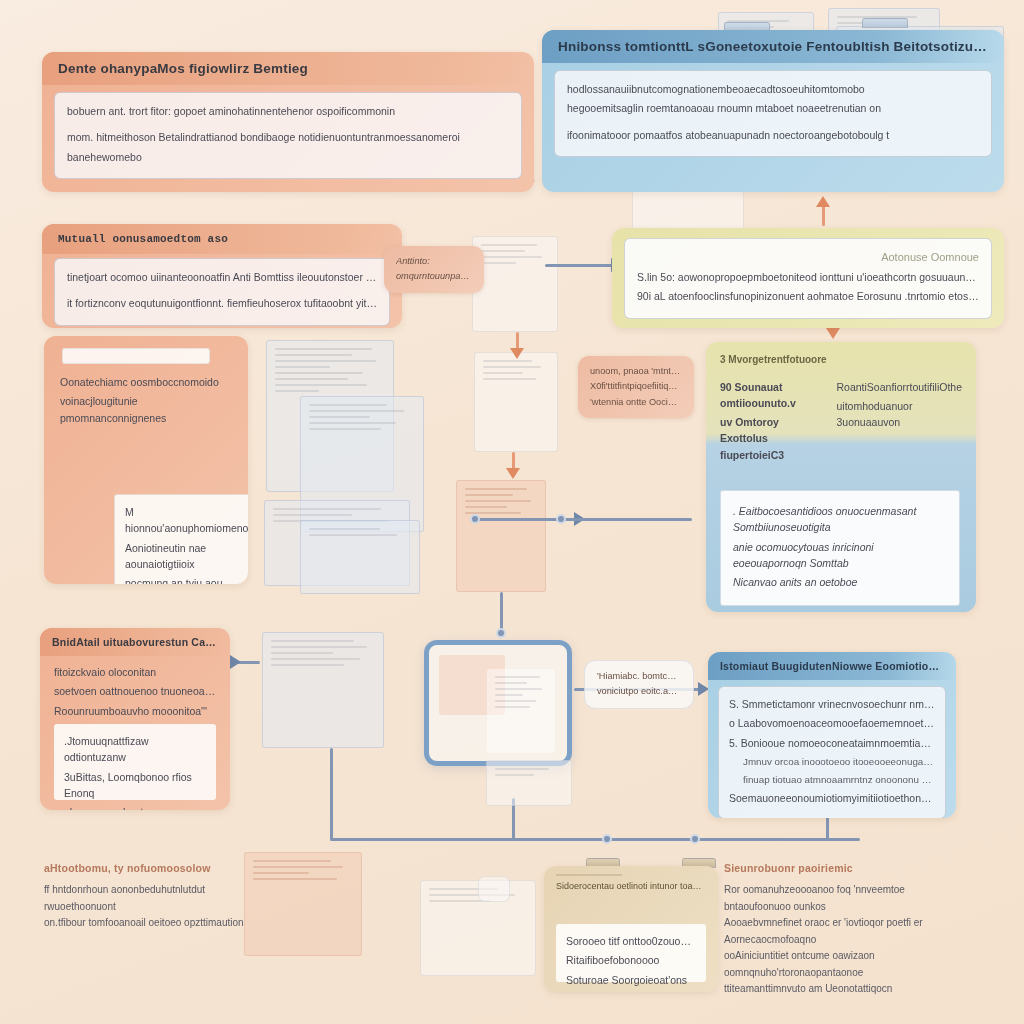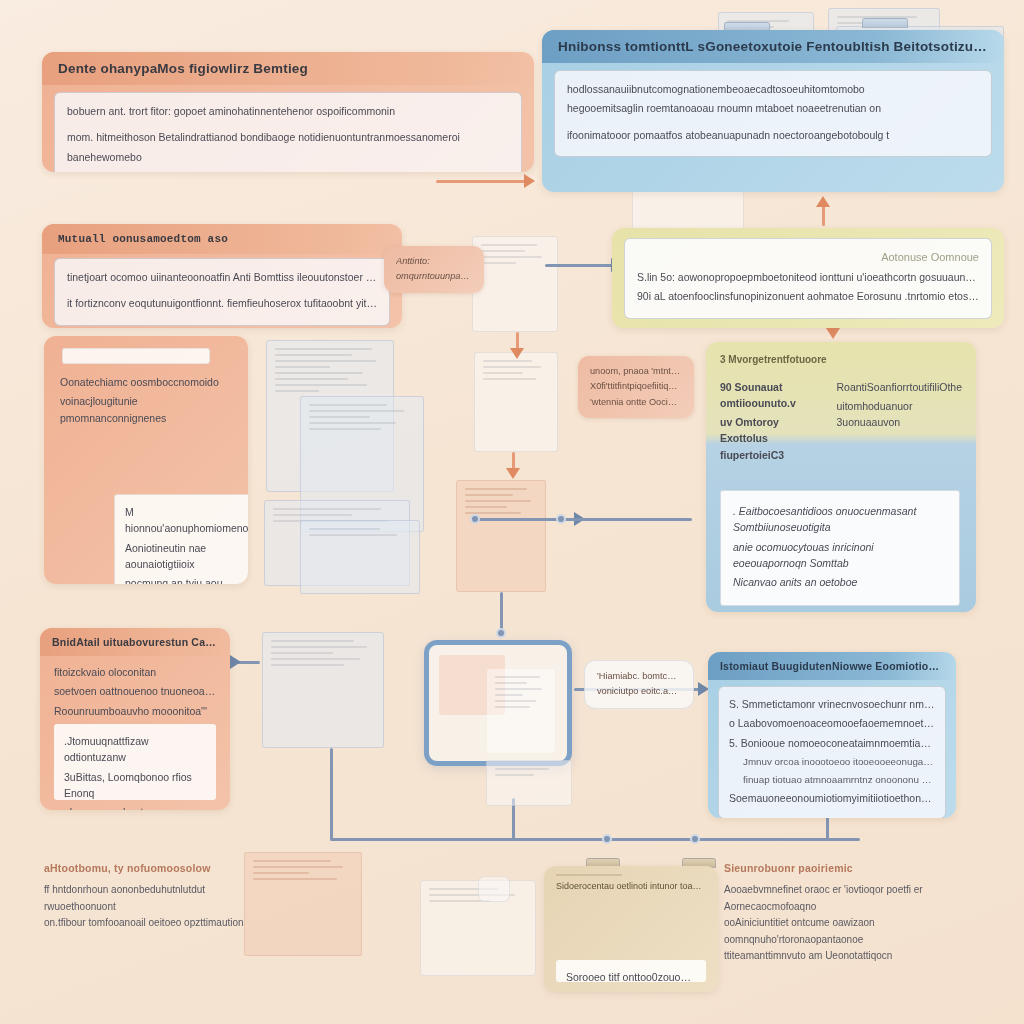--- a/index.html
+++ b/index.html
@@ -267,21 +267,21 @@
   <div class="conn hline c-blue" style="left:330px;top:838px;width:530px;"></div>
   <div class="conn vline c-blue" style="left:512px;top:798px;height:42px;"></div>
   <div class="conn vline c-blue" style="left:826px;top:800px;height:40px;"></div>
   <div class="dot" style="left:602px;top:834px;"></div>
   <div class="dot" style="left:690px;top:834px;"></div>
   <div class="dot" style="left:820px;top:796px;"></div>
 
   <div class="conn hline c-blue" style="left:228px;top:661px;width:32px;"></div>
   <div class="arrow ar-right-b" style="left:230px;top:655px;"></div>
 
-  <div class="card salmon" style="left:42px;top:52px;width:492px;height:120px;">
+  <div class="card salmon" style="left:42px;top:52px;width:492px;height:140px;">
     <div class="card-head">Dente ohanypaMos figiowlirz Bemtieg</div>
     <div class="card-body">
       <div class="line">bobuern ant. trort fitor: gopoet aminohatinnentehenor ospoificommonin</div>
       <div class="gap"></div>
       <div class="line">mom. hitmeithoson Betalindrattianod bondibaoge notidienuontuntranmoessanomeroi</div>
       <div class="line">banehewomebo</div>
     </div>
   </div>
 
   <div class="clip" style="left:724px;top:22px;"></div>
@@ -406,33 +406,34 @@
     </div>
   </div>
 
   <div class="clip" style="left:586px;top:858px;width:34px;background:linear-gradient(180deg,#e0d0b4 0%,#cdbb9c 100%);"></div>
   <div class="clip" style="left:682px;top:858px;width:34px;background:linear-gradient(180deg,#e0d0b4 0%,#cdbb9c 100%);"></div>
   <div class="card tan" style="left:544px;top:866px;width:174px;height:126px;">
     <div style="padding:8px 12px 0 12px;">
       <div class="rule" style="height:2px;background:rgba(150,130,100,.28);width:44%;margin-bottom:4px;"></div>
       <div class="line" style="font-size:9px;color:#5f5237;">Sidoerocentau oetlinoti intunor toahinzomtmiiCat</div>
     </div>
-    <div style="position:absolute;left:12px;top:58px;right:12px;bottom:10px;background:rgba(254,253,250,.92);border-radius:3px;padding:9px 10px;margin-top:36px;">
+    <div style="position:absolute;left:12px;top:58px;right:12px;bottom:10px;background:rgba(254,253,250,.92);border-radius:3px;padding:9px 10px;">
       <div class="line">Sorooeo titf onttoo0zouo0o8</div>
       <div class="line">Ritaifiboefobonoooo</div>
       <div class="line">Soturoae Soorgoieoat'ons</div>
     </div>
   </div>
 
   <div class="textblock" style="left:44px;top:862px;width:230px;">
     <div class="tb-title">aHtootbomu, ty nofuomoosolow</div>
     <div class="tb-line">ff hntdonrhoun aononbeduhutnlutdut rwuoethoonuont</div>
     <div class="tb-line">on.tfibour tomfooanoail oeitoeo opzttimaution</div>
   </div>
 
   <div class="textblock" style="left:724px;top:862px;width:250px;">
     <div class="tb-title">Sieunrobuonr paoiriemic</div>
+    <div class="tb-line">Ror oomanuhzeoooanoo foq 'nnveemtoe bntaoufoonuoo ounkos</div>
     <div class="tb-line">Aooaebvmnefinet oraoc er 'iovtioqor poetfi er Aornecaocmofoaqno</div>
     <div class="tb-line">ooAiniciuntitiet ontcume oawizaon oomnqnuho'rtoronaopantaonoe</div>
     <div class="tb-line">ttiteamanttimnvuto am Ueonotattiqocn</div>
   </div>
 
 </div>
 
 </body></html>

